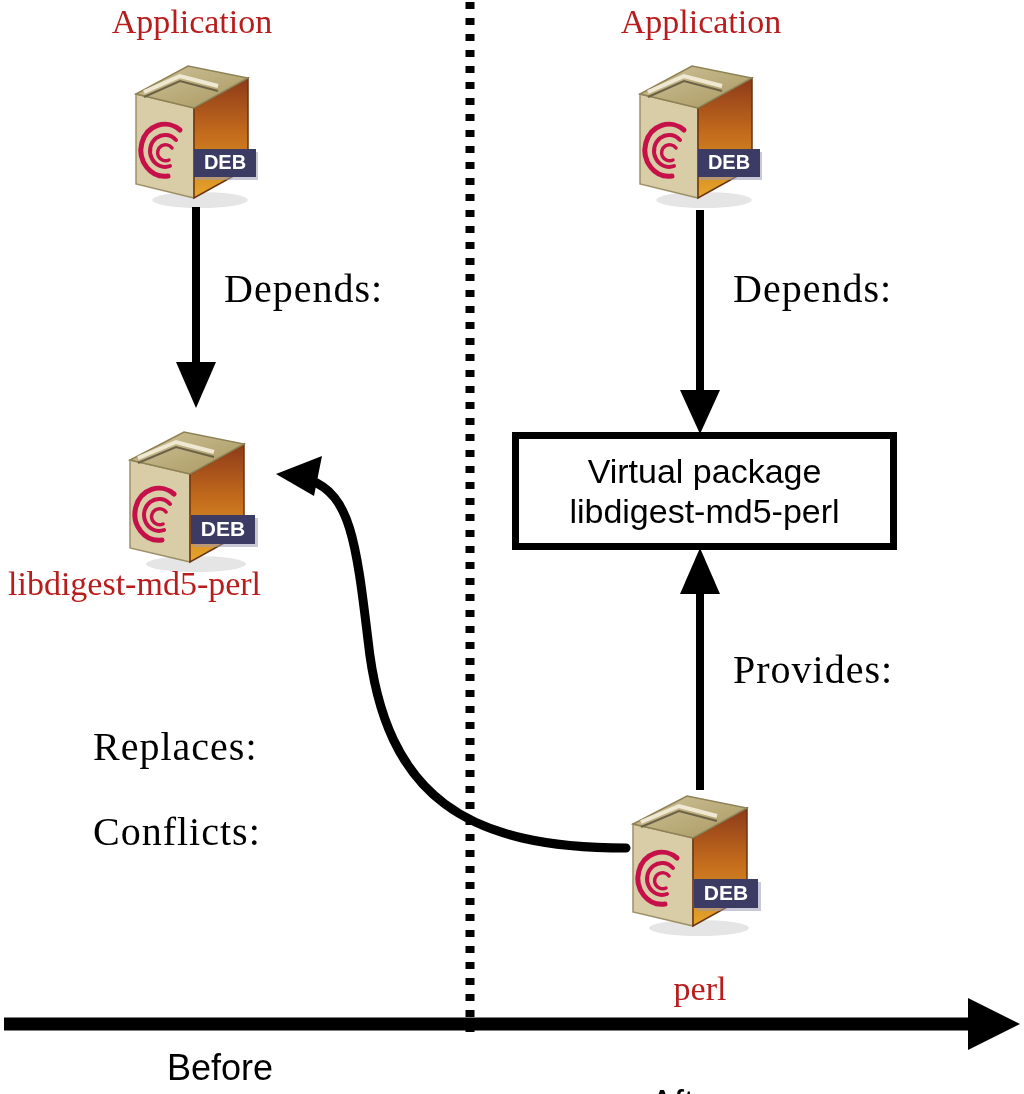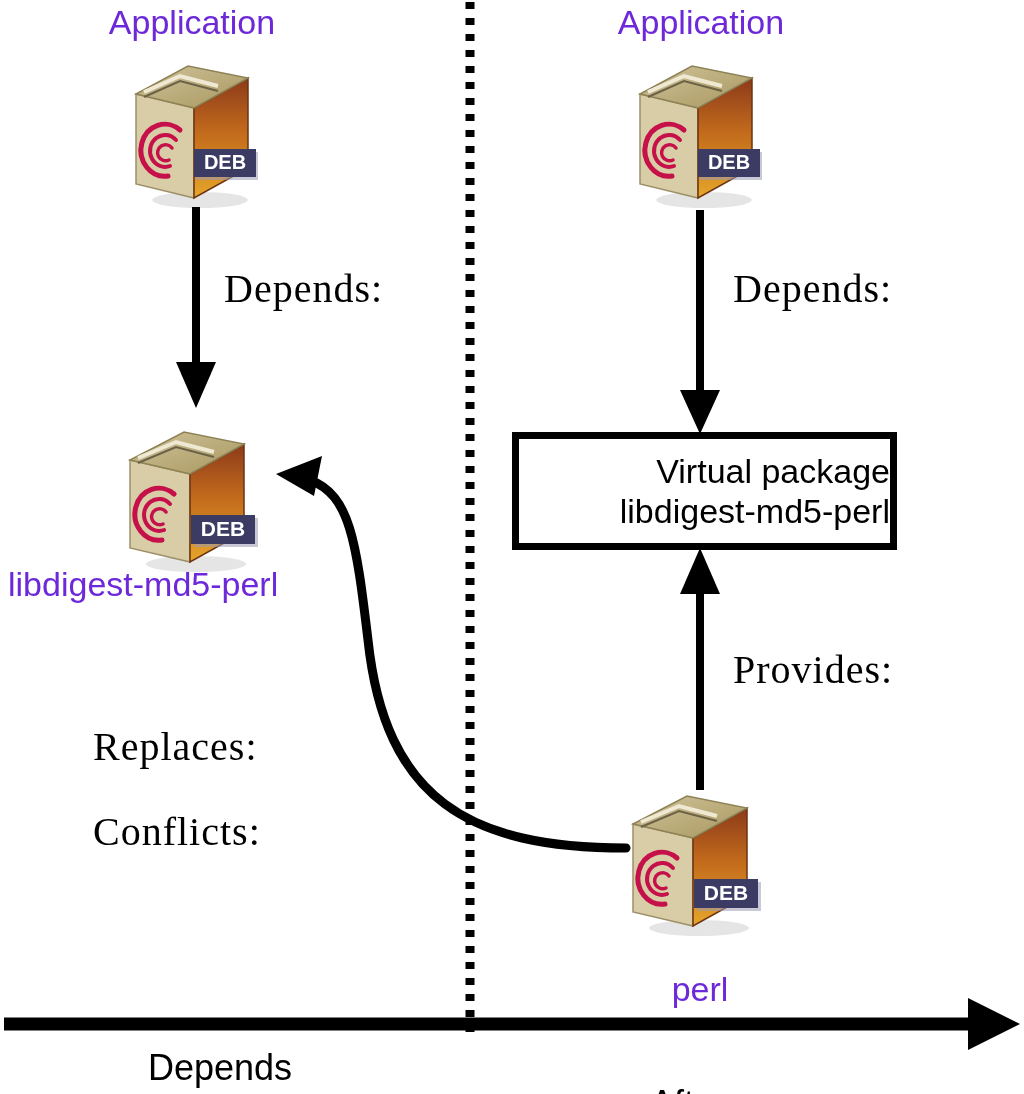--- a/index.html
+++ b/index.html
@@ -15,24 +15,24 @@
     position: relative;
     width: 1024px;
     height: 1094px;
     background: #ffffff;
     overflow: hidden;
   }
   .abs { position: absolute; }
 
   
   .label-sans {
-    font-family: Liberation Sans, sans-serif;
+    font-family: Liberation Serif, serif;
     font-size: 34px;
     line-height: 38px;
-    color: #6d28d9;
+    color: #b91c1c;
     white-space: nowrap;
     text-align: center;
   }
   .label-mono {
     font-family: Liberation Serif, serif;
     font-size: 40px;
     line-height: 44px;
     letter-spacing: 1px;
     color: #000;
     white-space: nowrap;
@@ -227,32 +227,32 @@
         <rect x="81" y="97" width="64" height="29" fill="#3b3b63"></rect>
         <text x="113" y="118" font-family="'Liberation Sans', sans-serif" font-size="21" font-weight="bold" fill="#ffffff" text-anchor="middle">DEB</text>
       </g>
     </svg>
   </div>
 
   <div class="abs label-sans" style="left:8px; top:565px; width:380px; text-align:left;">libdigest-md5-perl</div>
 
   <div class="abs label-sans" style="left:600px; top:940px; width:200px;margin-top:30px;">perl</div>
 
-  <div class="abs vbox" style="left:512px; top:432px; width:385px; height:118px;align-items:flex-end;">
+  <div class="abs vbox" style="left:512px; top:432px; width:385px; height:118px;">
     <div class="vline">Virtual package</div>
     <div class="vline">libdigest-md5-perl</div>
   </div>
 
   <div class="abs label-mono" style="left:224px; top:267px;">Depends:</div>
 
   <div class="abs label-mono" style="left:733px; top:267px;">Depends:</div>
 
   <div class="abs label-mono" style="left:733px; top:648px;">Provides:</div>
 
   <div class="abs label-mono" style="left:93px; top:725px;">Replaces:</div>
 
   <div class="abs label-mono" style="left:93px; top:795px;margin-top:15px;">Conflicts:</div>
 
-  <div class="abs axis-label" style="left:120px; top:1048px; width:200px;">Depends</div>
+  <div class="abs axis-label" style="left:120px; top:1048px; width:200px;">Before</div>
 
   <div class="abs axis-label" style="left:588px; top:1048px; width:200px;margin-top:36px;">After</div>
 
 </div>
 
 </body></html>

